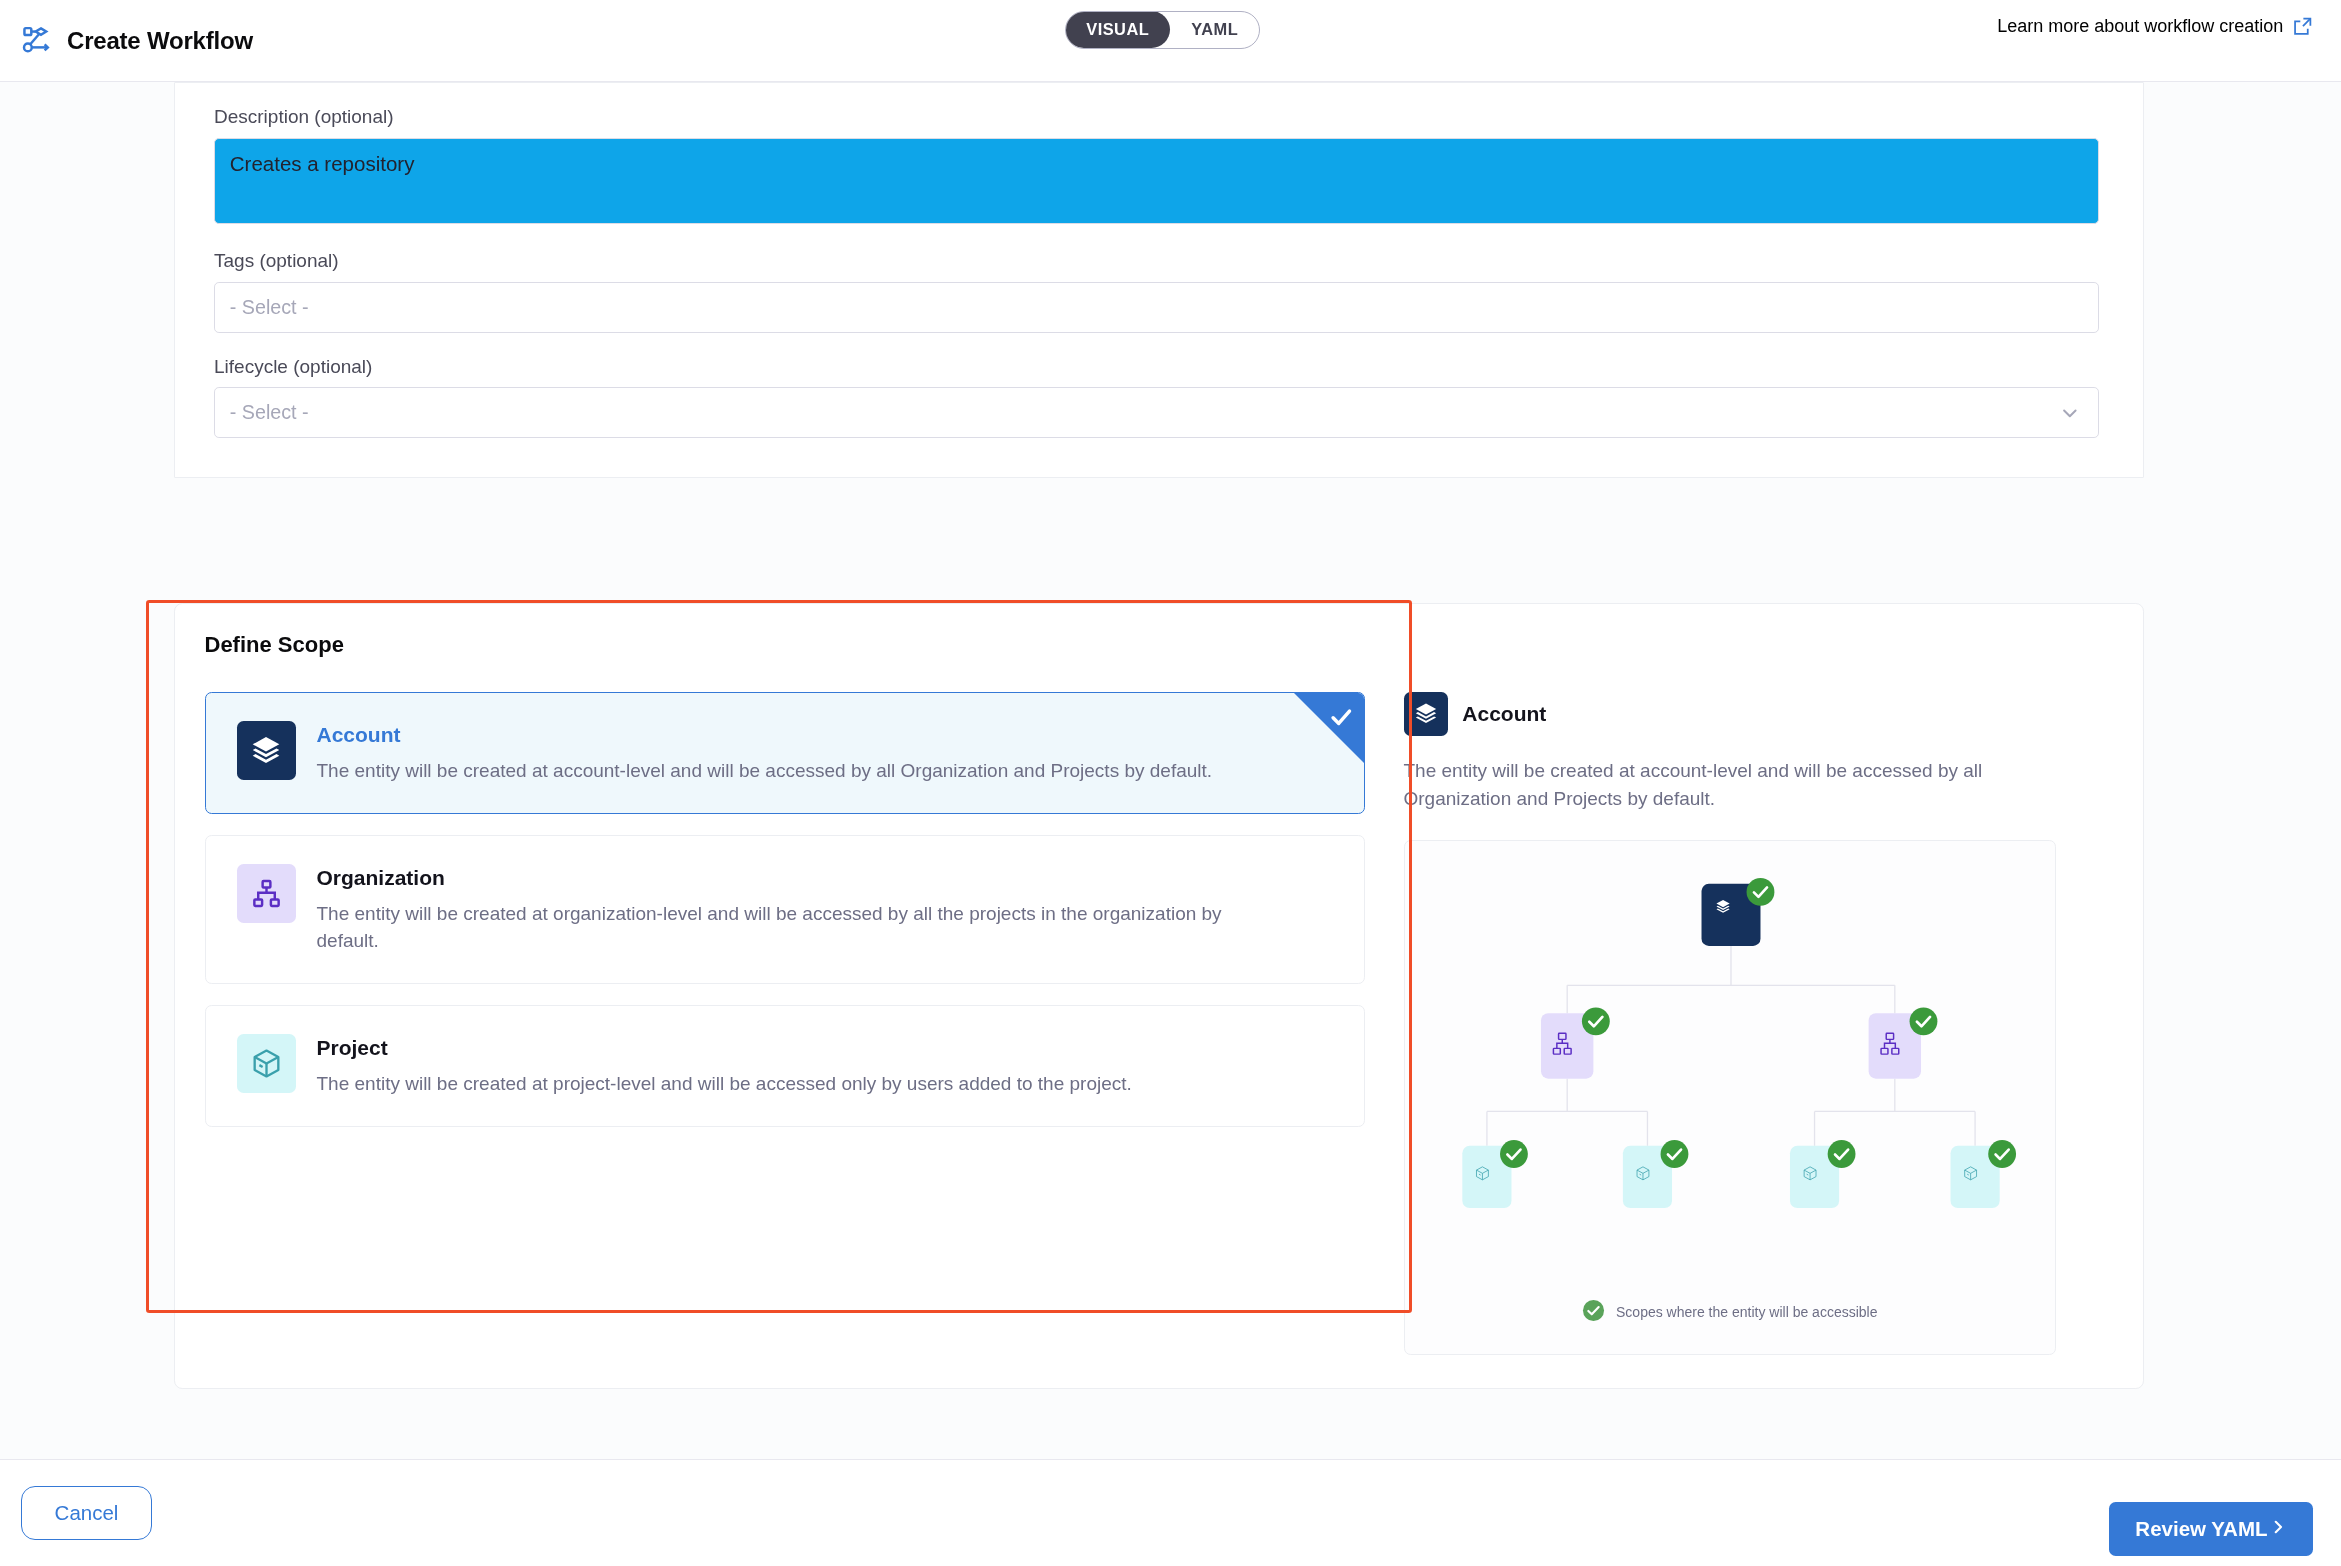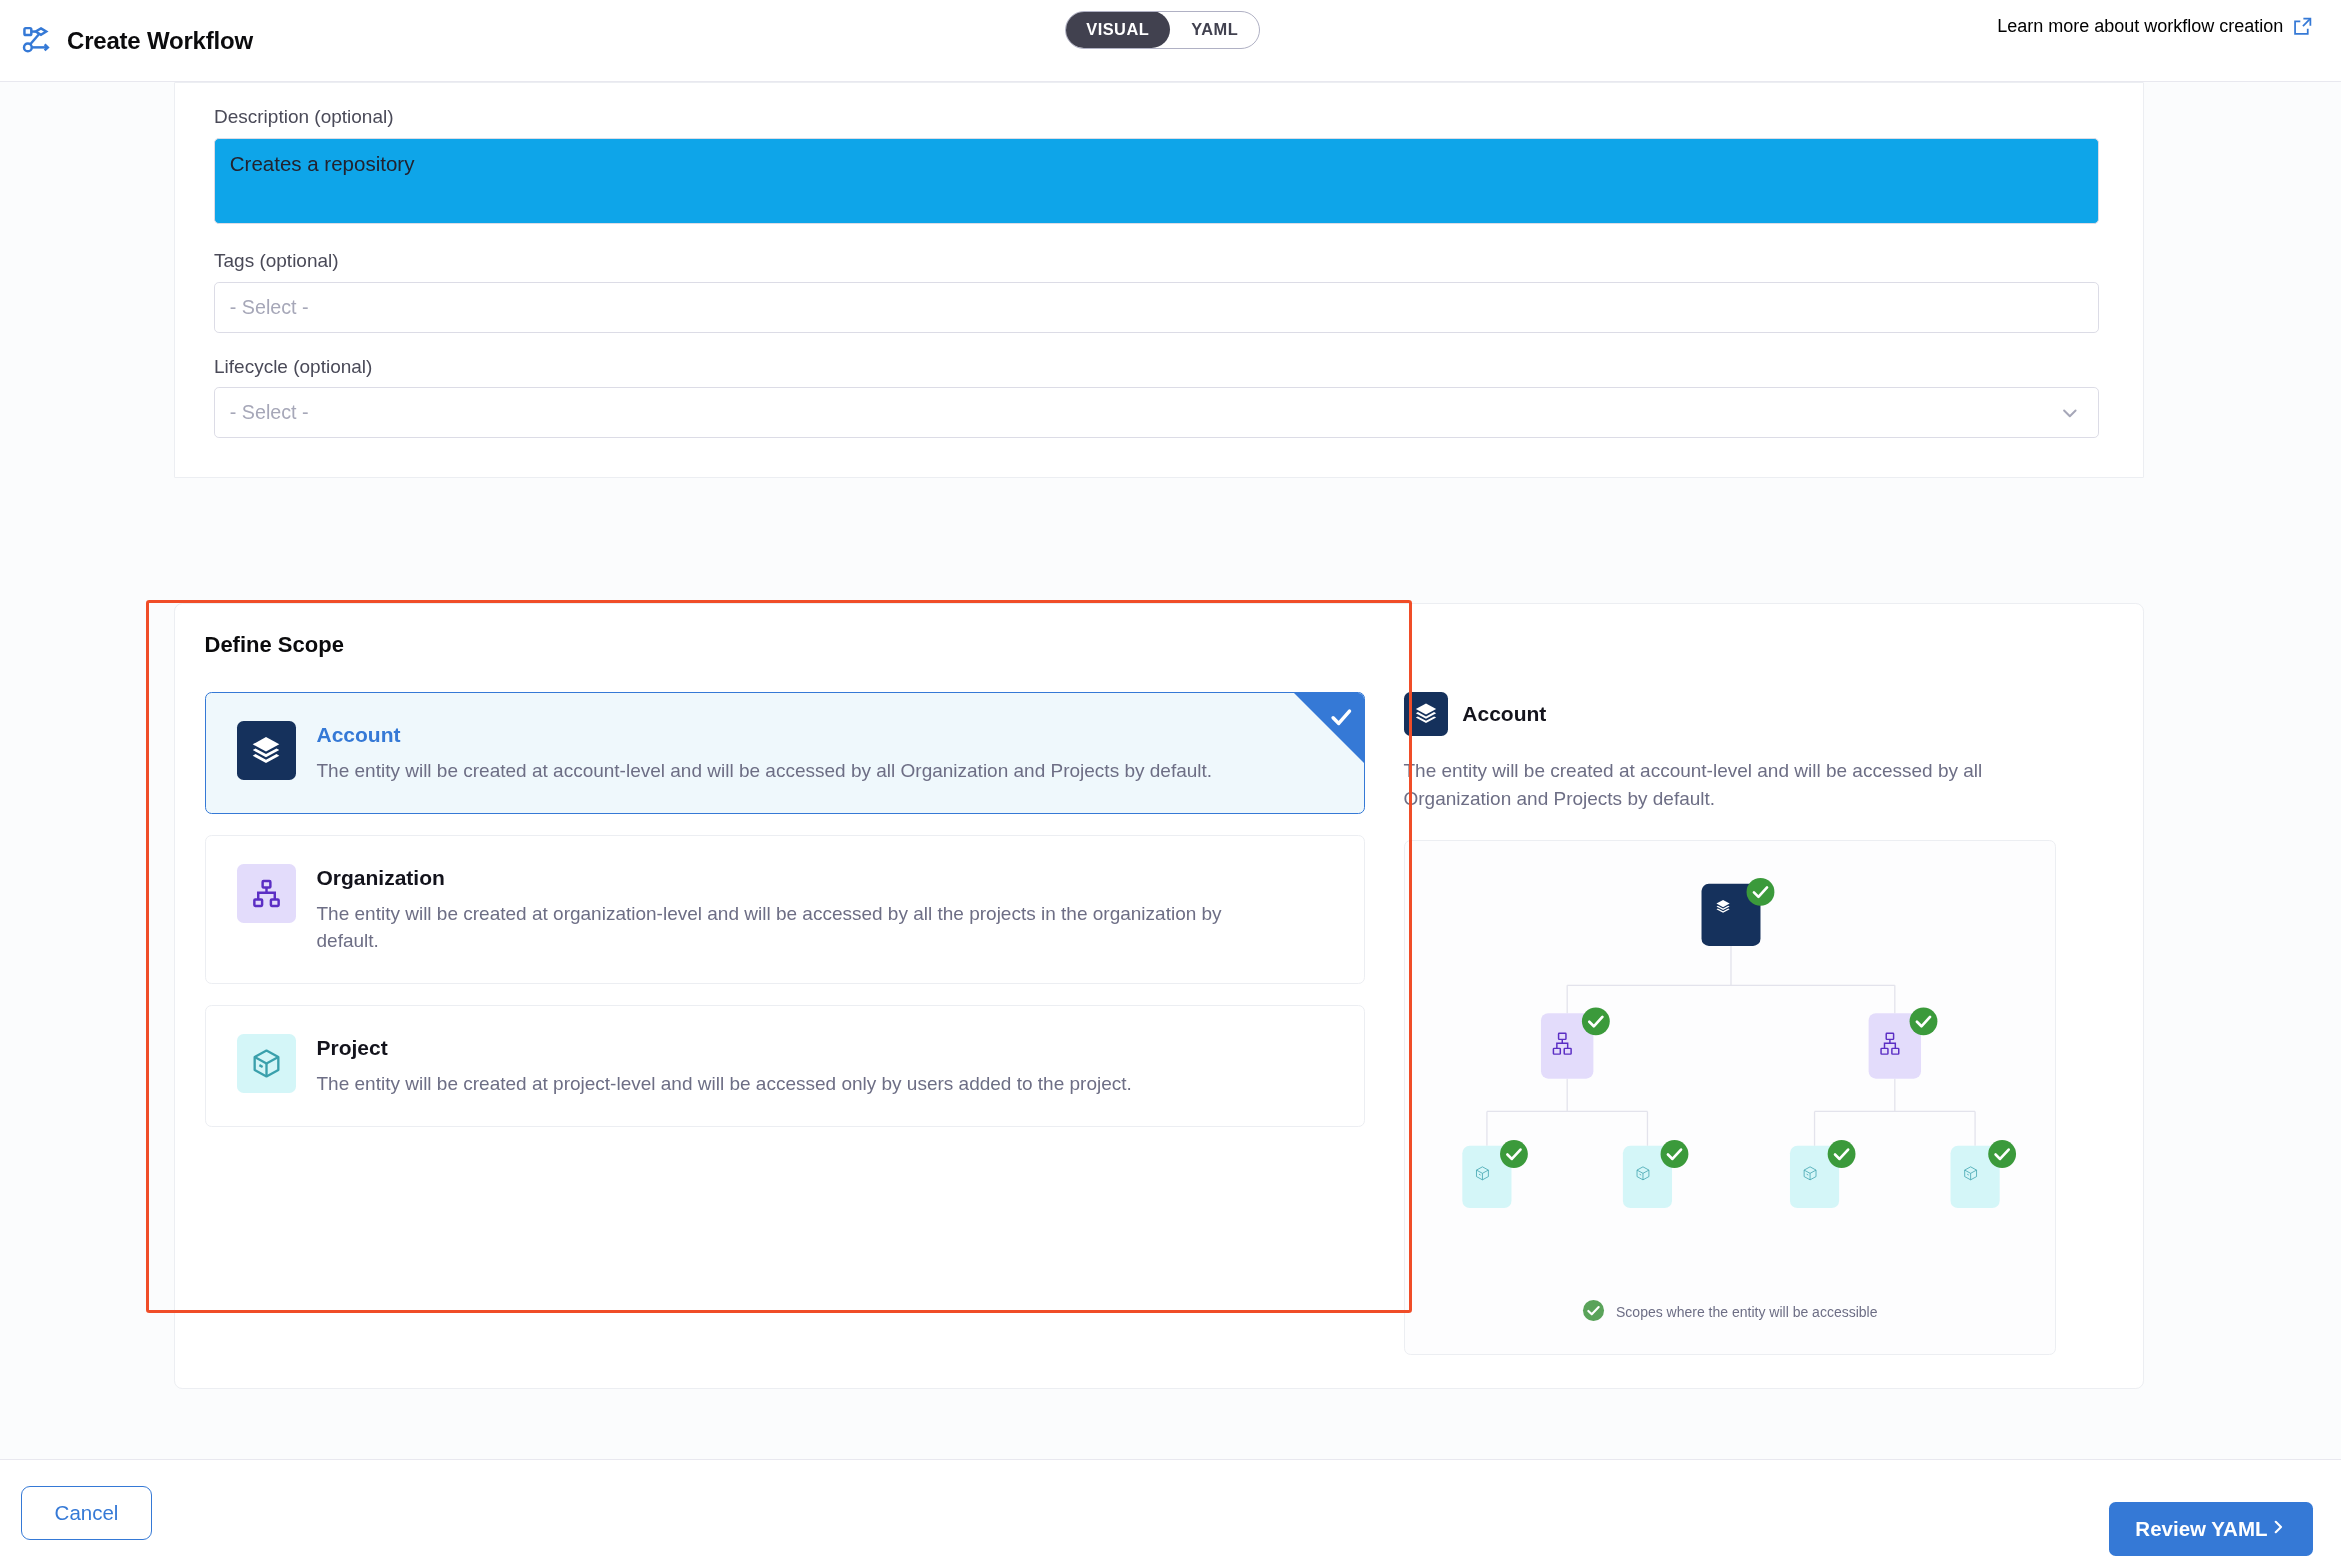--- a/index.html
+++ b/index.html
@@ -302,21 +302,21 @@
     background: #ffffff;
     border-top: 0.8px solid #e8e8ef;
   }
   .btn-cancel {
     position: absolute;
     left: 21px;
     top: 26px;
     width: 131px;
     height: 54px;
     border: 1.2px solid #3579d6;
-    border-radius: 9px;
+    border-radius: 14px;
     background: #ffffff;
     color: #3579d6;
     font-size: 20.5px;
     font-family: "Liberation Sans", sans-serif;
     cursor: pointer;
   }
   .btn-review {
     position: absolute;
     right: 29.5px;
     top: 42px;

